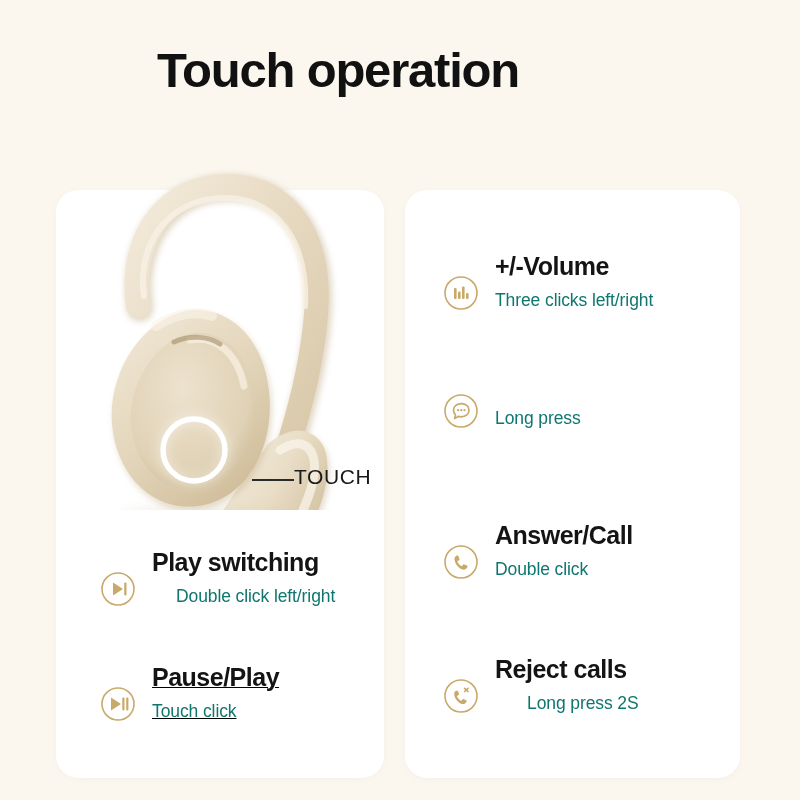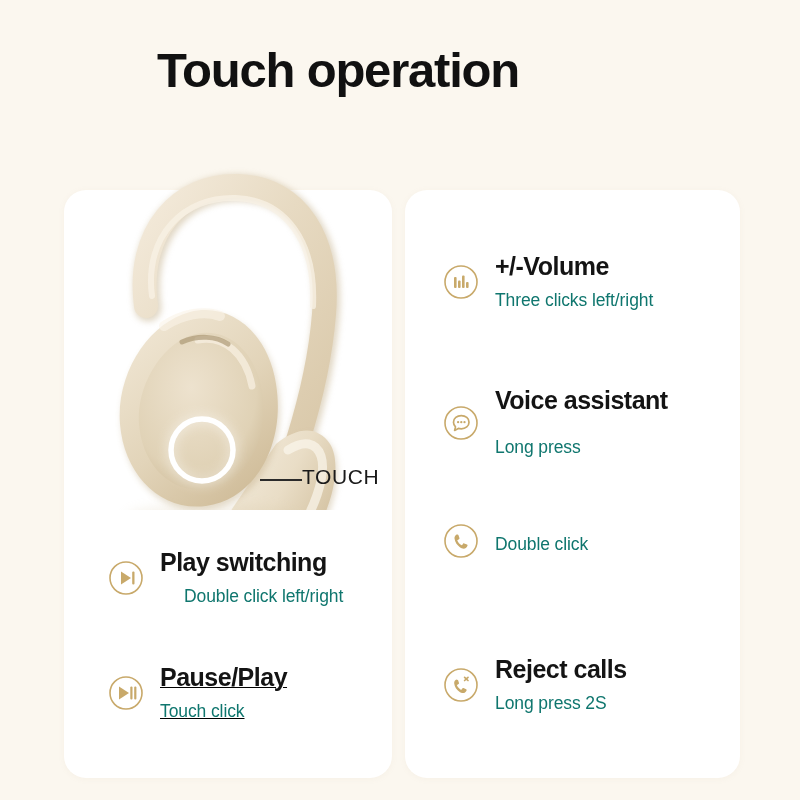--- a/index.html
+++ b/index.html
@@ -31,21 +31,21 @@
 
   
   .card {
     position: absolute;
     background: #FFFFFF;
     border-radius: 22px;
     top: 190px;
     height: 588px;
     box-shadow: 0 1px 6px rgba(180,160,130,0.07);
   }
-  .card-left  { left: 64px;  width: 328px; }
+  .card-left  { left: 56px;  width: 328px; }
   .card-right { left: 405px; width: 335px; }
 
   
   .product-stage {
     position: absolute;
     left: 0;
     top: -60px;
     width: 328px;
     height: 380px;
     overflow: visible;
@@ -67,21 +67,21 @@
     top: 289px;
     width: 42px;
     height: 1.5px;
     background: #2a2a2a;
   }
 
   
   .feature {
     position: absolute;
     display: flex;
-    align-items: center;
+    align-items: flex-end;
   }
   .feature-icon {
     width: 36px;
     height: 36px;
     flex: 0 0 36px;
     margin-top: 2px;
   }
   .feature-icon svg { display: block; }
   .feature-text { margin-left: 16px; }
   .feature-title {
@@ -239,53 +239,53 @@
         <circle cx="18" cy="18" r="16" fill="none" stroke="#C8A96A" stroke-width="1.6"></circle>
         <path d="M10.5 17.2 C10.5 13.3 14 10.6 18.3 10.6 C22.6 10.6 26 13.3 26 17.2
                  C26 21.1 22.6 23.8 18.3 23.8 C17.2 23.8 16.2 23.65 15.3 23.4
                  L11.6 25.4 L12.5 21.9 C11.25 20.65 10.5 19 10.5 17.2 Z" fill="none" stroke="#C8A96A" stroke-width="1.7" stroke-linejoin="round"></path>
         <circle cx="15.1" cy="17.2" r="1.15" fill="#C8A96A"></circle>
         <circle cx="18.3" cy="17.2" r="1.15" fill="#C8A96A"></circle>
         <circle cx="21.5" cy="17.2" r="1.15" fill="#C8A96A"></circle>
       </svg>
     </span>
     <span class="feature-text">
-      <span class="feature-title">Voice assistant</span>
       <span class="feature-sub" style="display:block;margin-top:22px;">Long press</span>
     </span>
   </div>
 
   <div class="feature r2">
     <span class="feature-icon">
       <svg width="36" height="36" viewBox="0 0 36 36" xmlns="http://www.w3.org/2000/svg">
         <circle cx="18" cy="18" r="16" fill="none" stroke="#C8A96A" stroke-width="1.6"></circle>
         <path d="M13.6 11.6 C12.2 12.4 11.3 13.9 11.5 15.6 C11.9 19.3 14.1 22.1 16.6 24
                  C18.6 25.5 21.1 26.3 22.8 25 C23.6 24.4 24.2 23.6 24.5 22.8
                  C24.7 22.3 24.5 21.8 24 21.6 L21.2 20.4 C20.8 20.2 20.3 20.35 20.05 20.7
                  L19.2 21.9 C19 22.2 18.6 22.3 18.3 22.1 C16.6 21.1 15.2 19.6 14.4 17.8
                  C14.25 17.45 14.4 17.05 14.7 16.9 L16 16.2 C16.4 16 16.6 15.5 16.45 15.1
                  L15.5 12.2 C15.3 11.7 14.8 11.45 14.3 11.6 Z" fill="#C8A96A"></path>
       </svg>
     </span>
     <span class="feature-text">
+      <span class="feature-title">Answer/Call</span>
       <span class="feature-sub" style="display:block;">Double click</span>
     </span>
   </div>
 
   <div class="feature r3">
     <span class="feature-icon">
       <svg width="36" height="36" viewBox="0 0 36 36" xmlns="http://www.w3.org/2000/svg">
         <circle cx="18" cy="18" r="16" fill="none" stroke="#C8A96A" stroke-width="1.6"></circle>
         <path d="M13.2 12.6 C11.9 13.4 11.0 14.8 11.2 16.4 C11.6 20.0 13.7 22.7 16.1 24.5
                  C18.0 25.9 20.4 26.7 22.0 25.5 C22.8 24.9 23.3 24.1 23.6 23.4
                  C23.8 22.9 23.6 22.45 23.15 22.25 L20.5 21.1 C20.1 20.9 19.65 21.05 19.4 21.4
                  L18.6 22.5 C18.4 22.8 18.05 22.9 17.75 22.7 C16.15 21.75 14.8 20.3 14.05 18.6
                  C13.9 18.25 14.05 17.9 14.35 17.75 L15.6 17.1 C15.95 16.9 16.15 16.45 16.0 16.05
                  L15.1 13.3 C14.9 12.8 14.45 12.55 13.95 12.7 Z" fill="#C8A96A"></path>
         <path d="M21.6 10.3 L25.0 13.5 M25.0 10.3 L21.6 13.5" stroke="#C8A96A" stroke-width="1.7" stroke-linecap="round"></path>
       </svg>
     </span>
     <span class="feature-text">
       <span class="feature-title">Reject calls</span>
-      <span class="feature-sub" style="display:block;">Long press 2S</span>
+      <span class="feature-sub" style="display:block;margin-left:32px;">Long press 2S</span>
     </span>
   </div>
 </div>
 
 </body></html>

